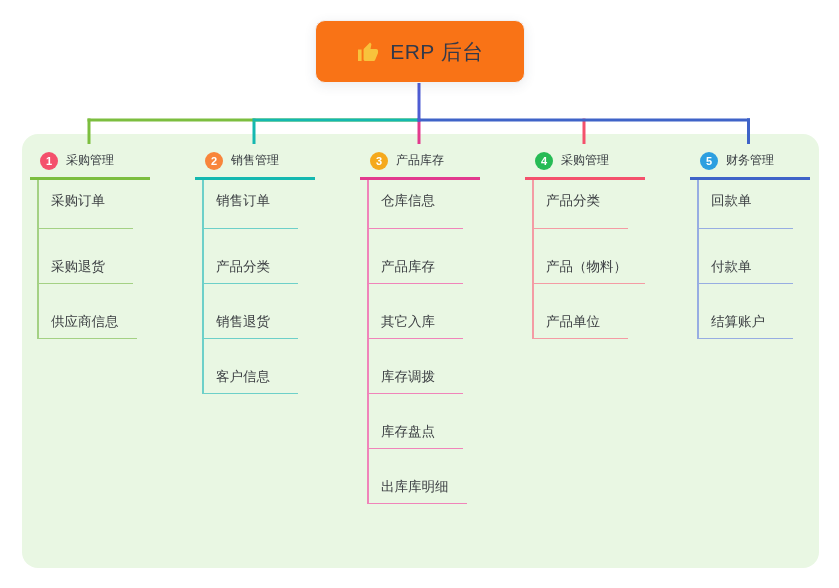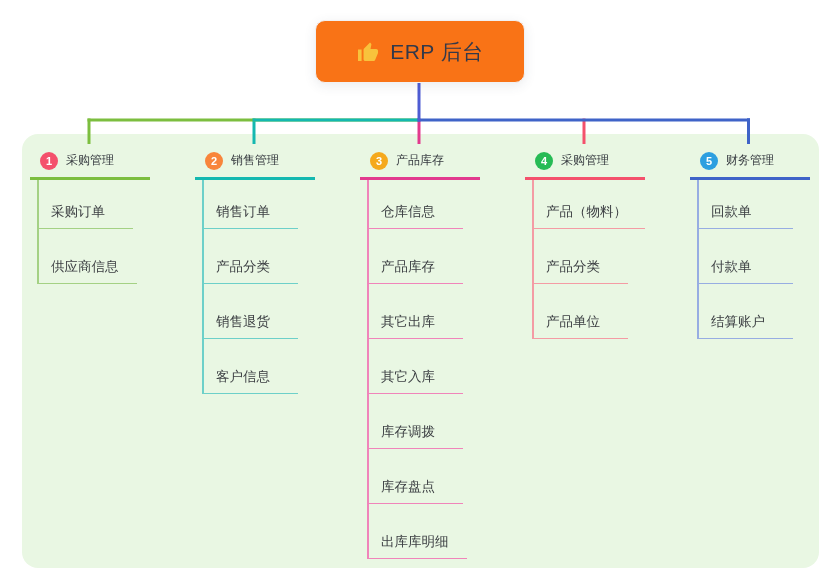--- a/index.html
+++ b/index.html
@@ -70,21 +70,21 @@
   }
   .child{
     height:55px;
     box-sizing:border-box;
     border-bottom:1.5px solid var(--childline);
     display:flex;align-items:flex-end;
     padding:0 18px 7px 14px;
     width:fit-content;min-width:96px;
     white-space:nowrap;
   }
-  .child:first-child{height:49px;}
+  .child:first-child{height:49px;align-items:center;}
   .child-label{
     font-size:13.5px;color:#3b3e42;
   }
 </style>
 </head>
 <body>
 
 <div class="canvas">
 
   <div class="panel"></div>
@@ -114,20 +114,23 @@
       <div class="branch-header">
         <span class="badge">1</span>
         <span class="branch-label">采购管理</span>
       </div>
       <div class="children">
     <div class="child">
       <span class="child-label">采购订单</span>
     </div>
 
 
+    <div class="child">
+      <span class="child-label">采购退货</span>
+    </div>
 
     <div class="child">
       <span class="child-label">供应商信息</span>
     </div>
   </div>
     </div>
 
     <div class="branch" style="left: 195px; --line: #14b8b0; --childline: #6dd0c9; --badge: #f8853b;">
       <div class="branch-header">
         <span class="badge">2</span>
@@ -159,23 +162,20 @@
       </div>
       <div class="children">
     <div class="child">
       <span class="child-label">仓库信息</span>
     </div>
 
     <div class="child">
       <span class="child-label">产品库存</span>
     </div>
 
-    <div class="child">
-      <span class="child-label">其它出库</span>
-    </div>
 
     <div class="child">
       <span class="child-label">其它入库</span>
     </div>
 
     <div class="child">
       <span class="child-label">库存调拨</span>
     </div>
 
     <div class="child">
@@ -188,25 +188,25 @@
   </div>
     </div>
 
     <div class="branch" style="left: 525px; --line: #f4516c; --childline: #f49ba4; --badge: #27bb55;">
       <div class="branch-header">
         <span class="badge">4</span>
         <span class="branch-label">采购管理</span>
       </div>
       <div class="children">
     <div class="child">
+      <span class="child-label">产品分类</span>
+    </div>
+
+    <div class="child">
       <span class="child-label">产品（物料）</span>
-    </div>
-
-    <div class="child">
-      <span class="child-label">产品分类</span>
     </div>
 
     <div class="child">
       <span class="child-label">产品单位</span>
     </div>
   </div>
     </div>
 
     <div class="branch" style="left: 690px; --line: #3f63c8; --childline: #97ade2; --badge: #2d9fe0;">
       <div class="branch-header">

